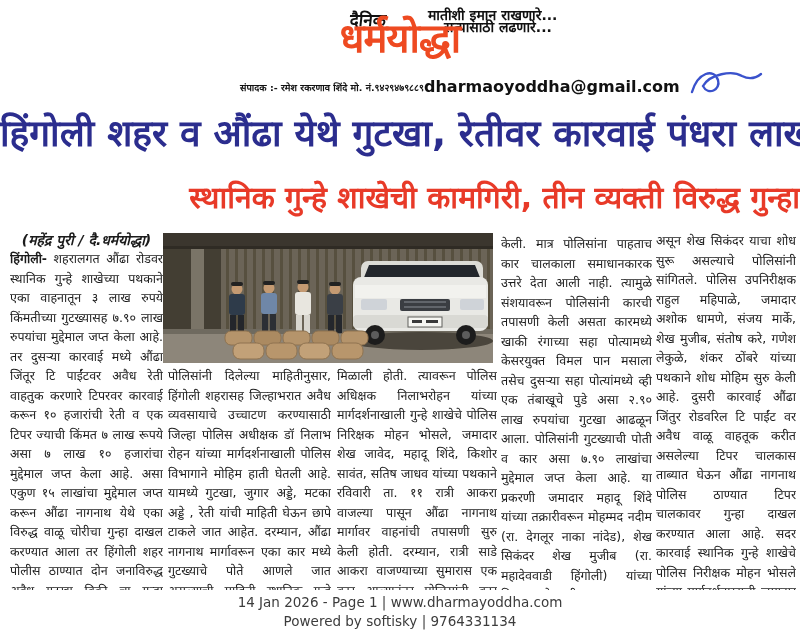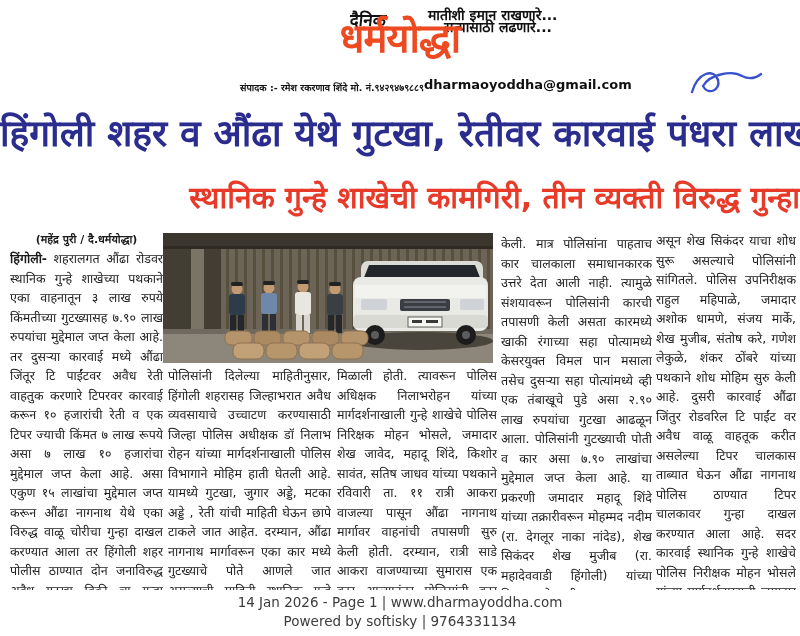--- a/index.html
+++ b/index.html
@@ -7,31 +7,31 @@
     position:relative;width:800px;height:636px;background:#ffffff;overflow:hidden;
     font-family:"DejaVu Sans",sans-serif;color:#1c1c1c;
   }
   
   .dainik{position:absolute;left:350px;top:8px;font-size:17px;font-weight:bold;color:#111;transform:skewX(-6deg);}
   .title{position:absolute;left:250px;top:16px;width:300px;margin:0;text-align:center;
          font-size:40px;line-height:1.12;font-weight:bold;color:#ee4a21;letter-spacing:-1px;}
   .tagline{position:absolute;left:428px;top:9px;font-size:14px;font-weight:bold;color:#111;line-height:12px;}
   .tagline .t2{padding-left:16px;}
   .editor{position:absolute;left:240px;top:81px;font-size:9.5px;font-weight:bold;color:#111;}
-  .email{position:absolute;left:424px;top:77px;font-size:13px;font-weight:bold;color:#111;}
+  .email{position:absolute;left:424px;top:77px;font-size:16px;font-weight:bold;color:#111;}
   .scribble{position:absolute;left:686px;top:66px;}
   
   .headline{position:absolute;left:0;top:106px;width:800px;margin:0;text-align:center;
             font-size:37px;font-weight:bold;color:#2b2d8e;white-space:nowrap;}
   .subheadline{position:absolute;left:0;top:176px;width:800px;margin:0;text-align:right;
             font-size:30px;font-weight:bold;color:#e83a28;white-space:nowrap;}
   
   .col{position:absolute;font-size:12.5px;line-height:19.5px;text-align:justify;overflow:hidden;color:#1b1b1b;}
   .col p{margin:0;}
-  .byline{text-align:center;font-weight:bold;font-size:11px;line-height:18px;margin:0 0 2px 0;}
+  .byline{text-align:center;font-weight:bold;font-size:14px;line-height:18px;margin:0 0 2px 0;font-style:italic;}
   .lead{font-weight:bold;}
   .col1{left:10px;top:231px;width:153px;height:359px;}
   .col2{left:168px;top:366px;width:163px;height:224px;}
   .col3{left:337px;top:366px;width:160px;height:224px;}
   .col4{left:501px;top:234px;width:151px;height:356px;}
   .col5{left:656px;top:231px;width:140px;height:359px;}
   
   .photo{position:absolute;left:163px;top:233px;width:330px;height:130px;margin:0;}
   
   .footer{position:absolute;left:0;top:593px;width:800px;text-align:center;color:#3c3c3c;

